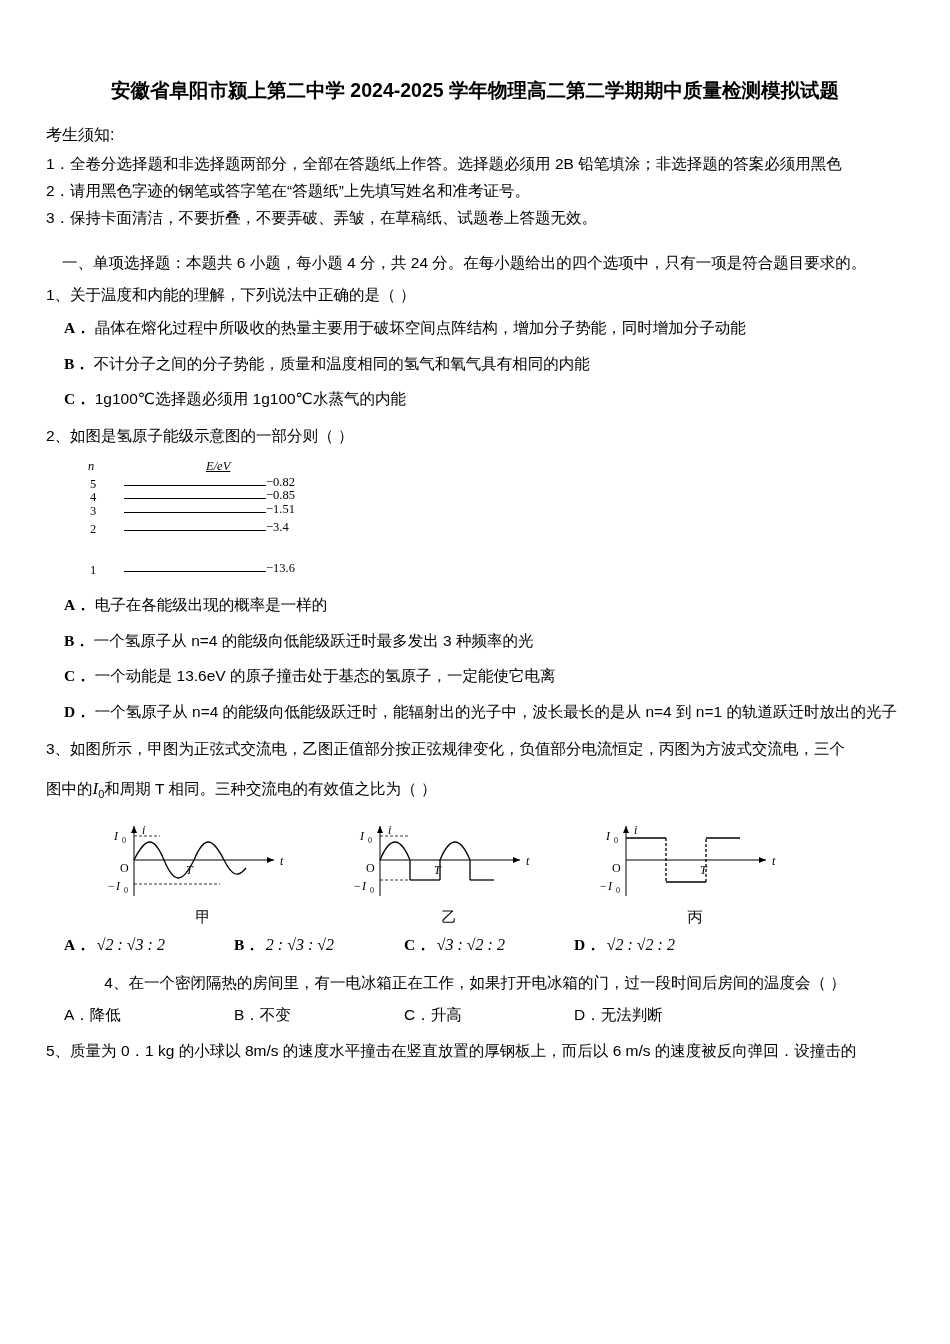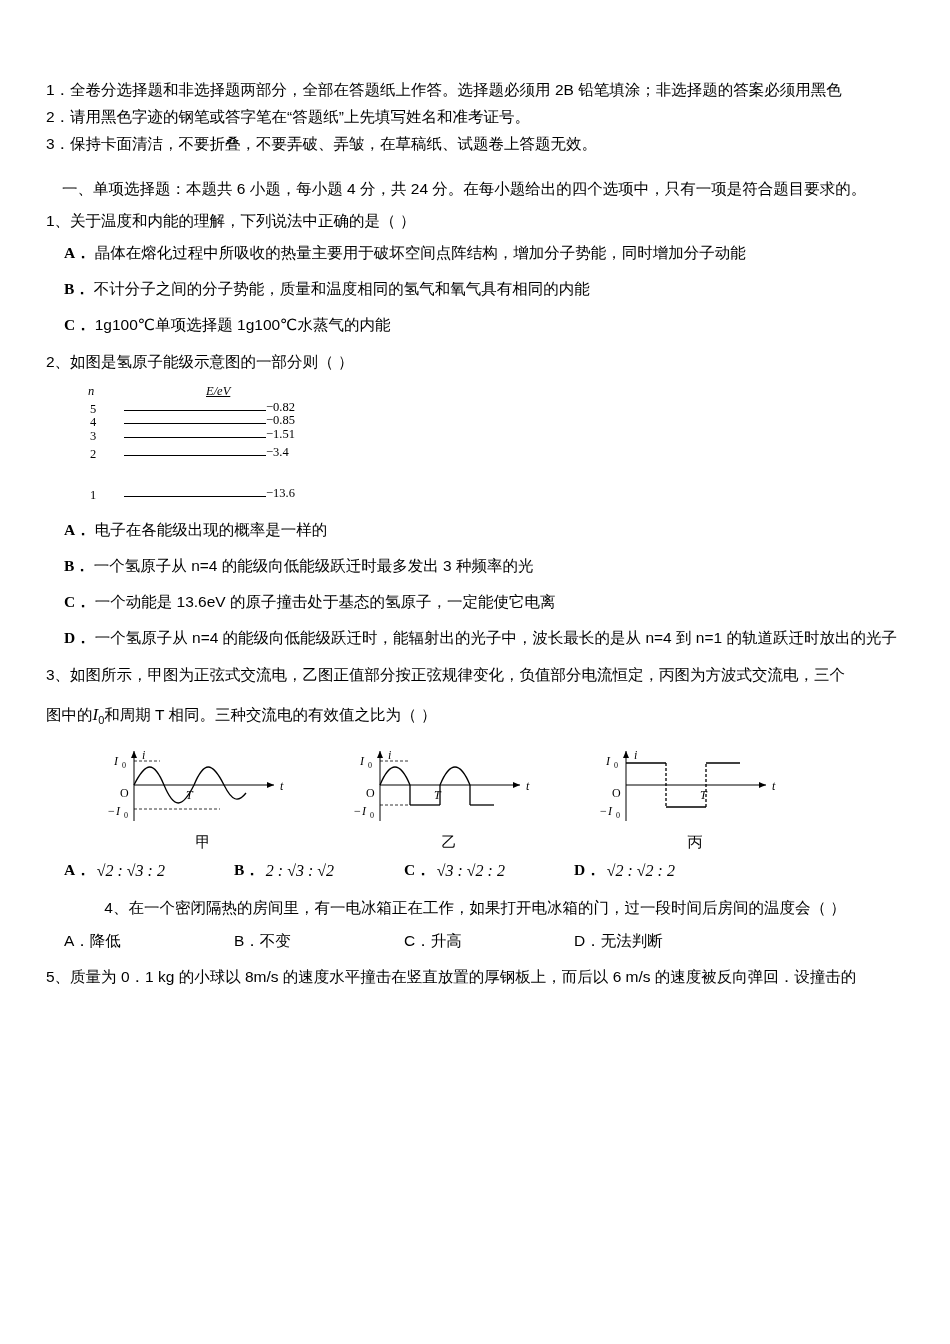--- a/index.html
+++ b/index.html
@@ -138,33 +138,35 @@
     font-family: "Liberation Serif", serif;
     font-size: 16px;
     font-style: italic;
   }
 </style>
 </head>
 <body>
 
 <div class="page">
 
-
+  <div class="doc-title">安徽省阜阳市颍上第二中学 2024-2025 学年物理高二第二学期期中质量检测模拟试题</div>
+
+  <div class="notice-head">考生须知:</div>
   <div class="notice-line">1．全卷分选择题和非选择题两部分，全部在答题纸上作答。选择题必须用 2B 铅笔填涂；非选择题的答案必须用黑色</div>
   <div class="notice-line">2．请用黑色字迹的钢笔或答字笔在“答题纸”上先填写姓名和准考证号。</div>
   <div class="notice-line">3．保持卡面清洁，不要折叠，不要弄破、弄皱，在草稿纸、试题卷上答题无效。</div>
 
   <div class="gap-1"></div>
 
   <div class="section-head">一、单项选择题：本题共 6 小题，每小题 4 分，共 24 分。在每小题给出的四个选项中，只有一项是符合题目要求的。</div>
 
   <div class="q-stem">1、关于温度和内能的理解，下列说法中正确的是（        ）</div>
   <div class="opt"><span class="lbl">A．</span><span>晶体在熔化过程中所吸收的热量主要用于破坏空间点阵结构，增加分子势能，同时增加分子动能</span></div>
   <div class="opt"><span class="lbl">B．</span><span>不计分子之间的分子势能，质量和温度相同的氢气和氧气具有相同的内能</span></div>
-  <div class="opt"><span class="lbl">C．</span><span>1g100℃单项选择题 1g100℃水蒸气的内能</span></div>
+  <div class="opt"><span class="lbl">C．</span><span>1g100℃选择题必须用 1g100℃水蒸气的内能</span></div>
 
   <div class="q-stem">2、如图是氢原子能级示意图的一部分则（  ）</div>
 
   <div class="fig-energy">
     <span class="axis-n">n</span>
     <span class="axis-e">E/eV</span>
 
     <span class="nlab" style="top:18px;">5</span>
     <div class="lvl" style="top:26px; width:142px;"></div>
     <span class="vlab" style="top:16px;">−0.82</span>

